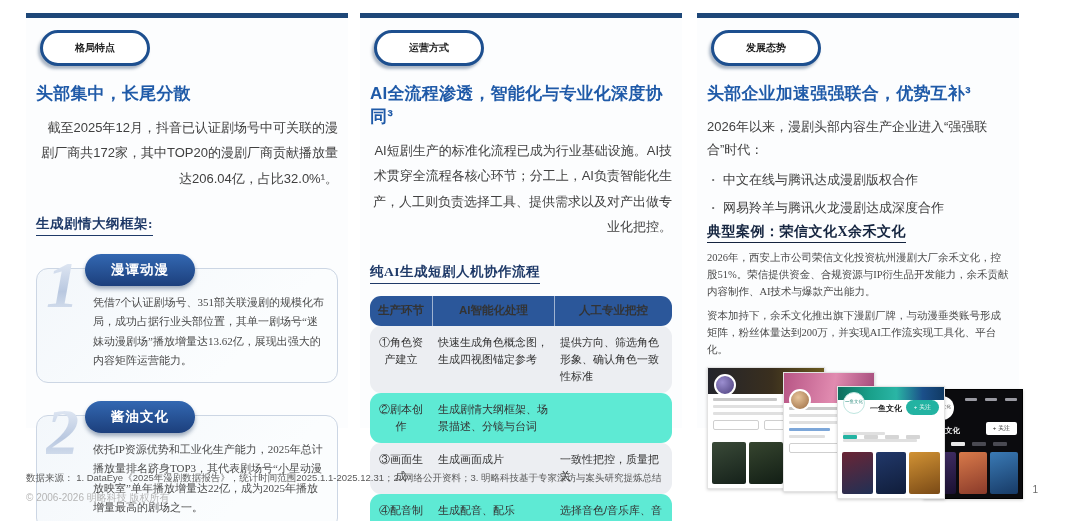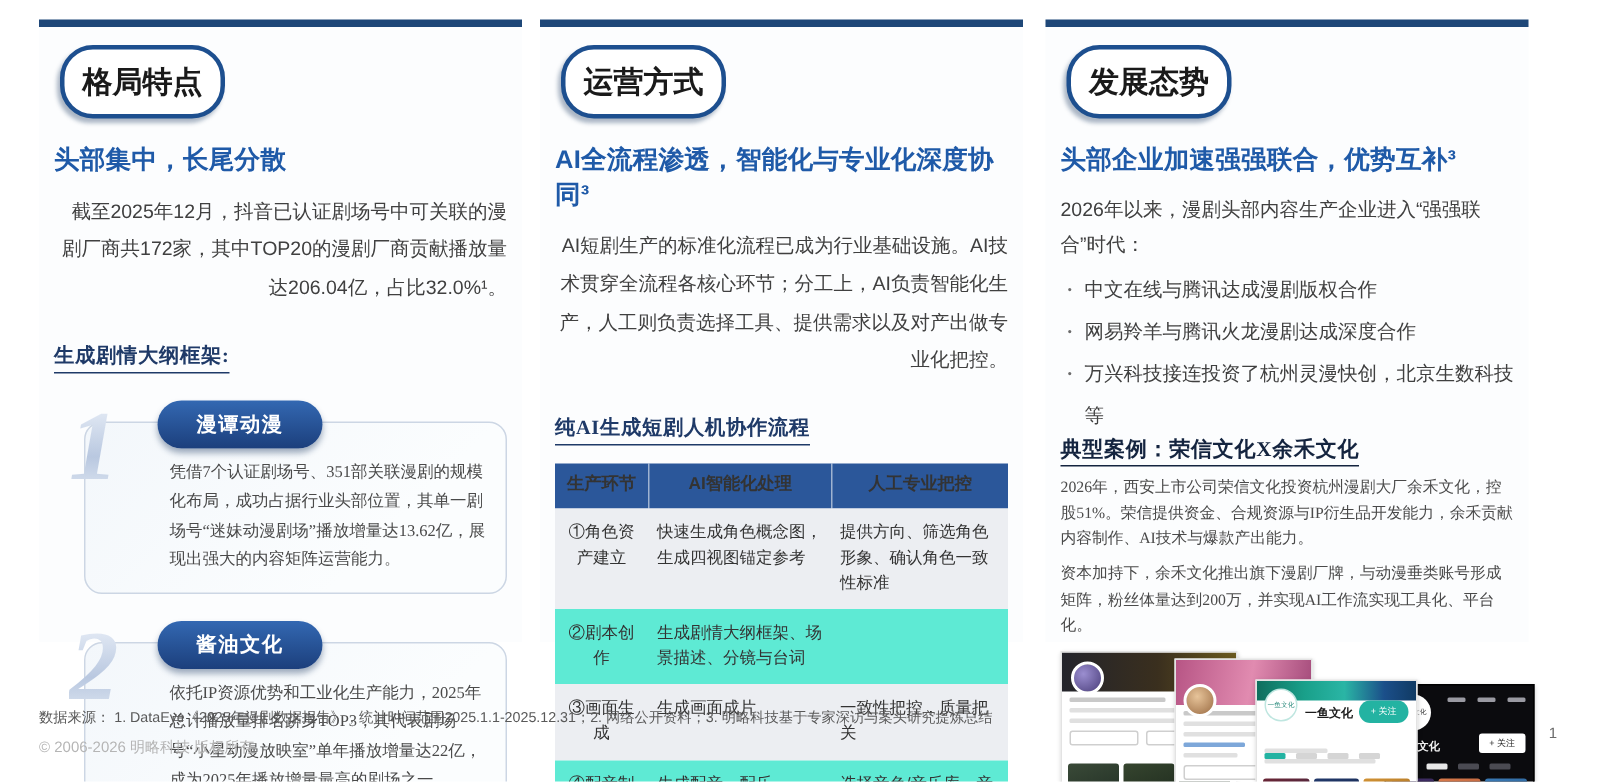--- a/index.html
+++ b/index.html
@@ -8,58 +8,58 @@
   *{margin:0;padding:0;box-sizing:border-box;}
   html,body{width:1080px;height:521px;}
   body{
     position:relative;background:#ffffff;overflow:hidden;
     font-family:"Liberation Sans",sans-serif;color:#3f3f3f;
   }
   .col{position:absolute;top:13px;width:322px;height:415px;background:#fcfdfe;}
   .col-bar{height:5px;background:var(--navy);}
   .col-inner{padding:0 10px;}
   .cap-pill{
-    display:inline-block;margin:12px 0 0 4px;padding:8px 12px;
+    display:inline-block;margin:12px 0 0 4px;padding:8px 32px;
     background:#fff;border:3px solid #1d4f8f;border-radius:22px;
-    font-size:20px;font-weight:bold;color:#1a1a1a;
+    font-size:10px;font-weight:bold;color:#1a1a1a;
     box-shadow:-2px 3px 3px rgba(18,48,90,.35);
   }
   .card-title{margin-top:16px;font-size:17px;font-weight:bold;color:var(--blue);letter-spacing:.2px;}
   .card-body{margin-top:10px;font-size:13px;line-height:1.95;color:#404040;text-align:right;}
   .serif-head{
     display:inline-block;margin-top:24px;font-family:"Liberation Serif",serif;
     font-size:13.5px;font-weight:bold;color:#1f3a68;
     border-bottom:1px solid #1f3a68;padding-bottom:2px;letter-spacing:.5px;
   }
   
   .company{position:relative;margin-top:32px;}
   .co-num{
     position:absolute;left:10px;top:-16px;z-index:2;
     font-family:"Liberation Serif",serif;font-style:italic;font-weight:bold;font-size:66px;line-height:1;
     background:linear-gradient(180deg,#e8eef7 5%,#b9c8e0 60%,#dfe7f2);
     -webkit-background-clip:text;background-clip:text;color:transparent;
     text-shadow:none;
   }
   .co-box{
-    position:relative;margin-left:20px;border:1px solid #ccd6e4;border-radius:12px;
+    position:relative;border:1px solid #ccd6e4;border-radius:12px;
     background:linear-gradient(135deg,#f3f7fb,#fbfdfe 70%);
     padding:20px 10px 12px 56px;min-height:86px;
   }
   .co-pill{
     position:absolute;top:-15px;left:48px;padding:7px 26px;border-radius:20px;
     background:linear-gradient(180deg,#3368b2,#1c3f7c);color:#fff;
     font-size:13.5px;font-weight:bold;letter-spacing:1px;
     box-shadow:0 3px 4px rgba(18,48,90,.4);
   }
   .co-desc{
     font-family:"Liberation Serif",serif;font-size:11px;line-height:1.75;color:#4a4a4a;margin-top:4px;
   }
   
   .flow-table{margin-top:12px;border-bottom:1px solid #d8dbe0;font-size:11px;}
-  .t-row{display:grid;grid-template-columns:62px 122px 1fr;}
+  .t-row{display:grid;grid-template-columns:62px 122px 1fr;border-radius:11px;}
   .t-head{background:var(--thead);color:#fff;font-weight:bold;font-size:11.5px;}
   .t-head .t-cell{text-align:center;padding:6px 4px;border-left:1px solid rgba(255,255,255,.55);}
   .t-head .t-cell:first-child{border-left:none;}
   .t-cell{padding:8px 6px;line-height:1.55;color:#333;}
   .t-row .t-cell:first-child{text-align:center;}
   .r-odd{background:#eceef2;}
   .r-even{background:#5eead4;}
   
   .lead{margin-top:10px;font-size:13px;line-height:1.8;color:#404040;}
   .bullets{margin-top:4px;font-family:Liberation Serif, serif;}
@@ -187,21 +187,20 @@
 
 <div class="col" style="left:697px">
   <div class="col-bar"></div>
   <div class="col-inner">
     <span class="cap-pill">发展态势</span>
     <div class="card-title">头部企业加速强强联合，优势互补³</div>
     <div class="lead">2026年以来，漫剧头部内容生产企业进入“强强联合”时代：</div>
     <div class="bullets">
       <div class="bullet">中文在线与腾讯达成漫剧版权合作</div>
       <div class="bullet">网易羚羊与腾讯火龙漫剧达成深度合作</div>
-      <div class="bullet">万兴科技接连投资了杭州灵漫快创，北京生数科技等</div>
     </div>
     <span class="case-head">典型案例：荣信文化X余禾文化</span>
     <div class="case-p">2026年，西安上市公司荣信文化投资杭州漫剧大厂余禾文化，控股51%。荣信提供资金、合规资源与IP衍生品开发能力，余禾贡献内容制作、AI技术与爆款产出能力。</div>
     <div class="case-p">资本加持下，余禾文化推出旗下漫剧厂牌，与动漫垂类账号形成矩阵，粉丝体量达到200万，并实现AI工作流实现工具化、平台化。</div>
 
     <div class="collage">
 
       <div class="shot shotA">
         <div class="banner">
           <span class="avatar"></span>

